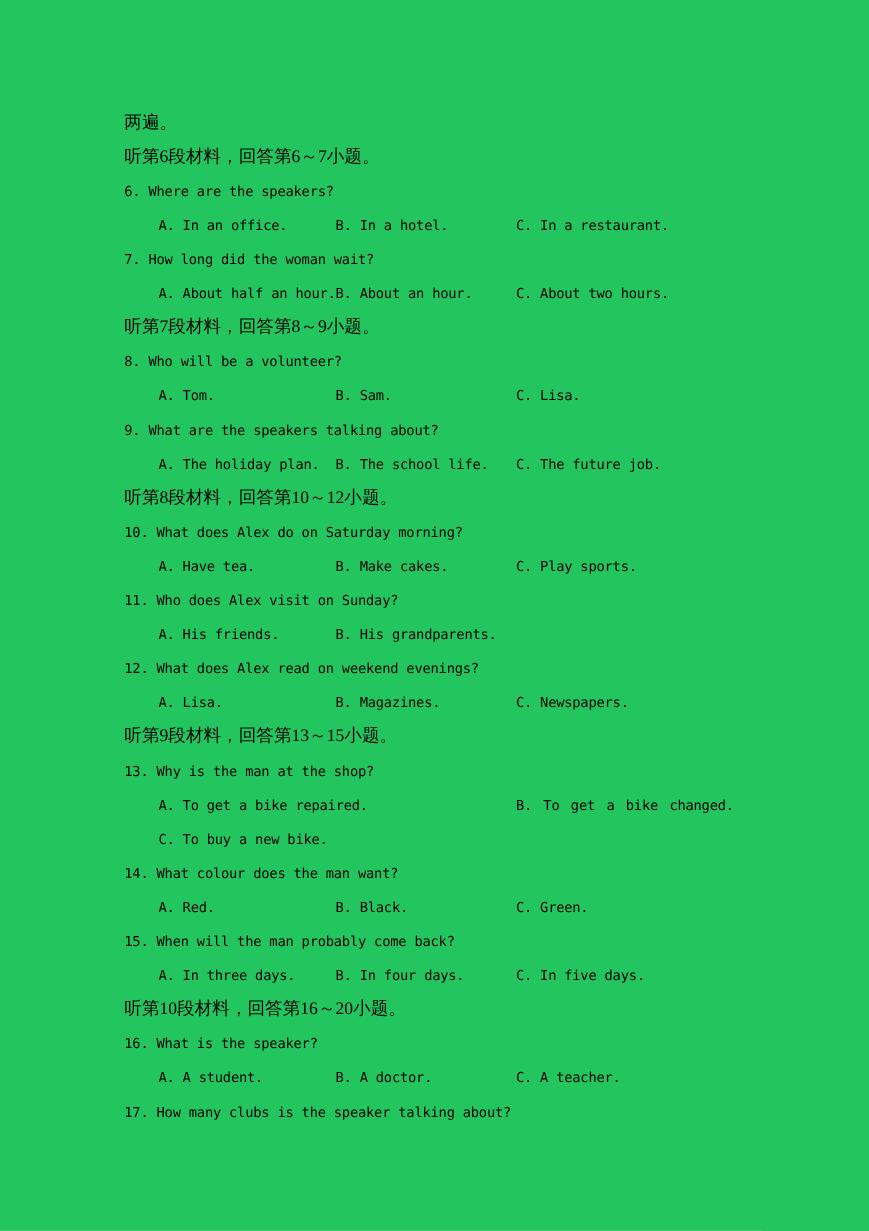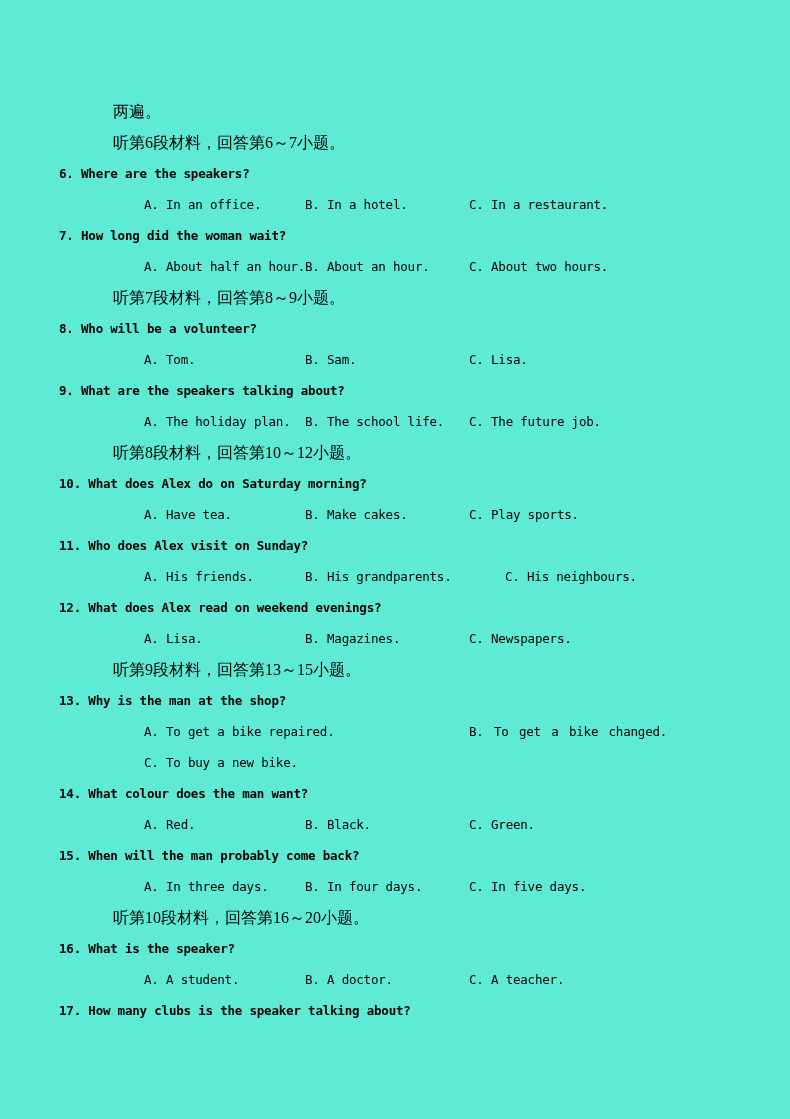--- a/index.html
+++ b/index.html
@@ -4,21 +4,21 @@
 <style>
   html, body {
     margin: 0;
     padding: 0;
     background: #ffffff;
   }
   .page {
     position: relative;
     width: 790px;
     height: 1119px;
-    background: #5eead4;
+    background: #22c55e;
     color: #000000;
     overflow: hidden;
   }
   .exam-body {
     position: absolute;
     top: 96px;
     left: 0;
     right: 0;
   }
   .line {
@@ -32,22 +32,21 @@
     font-family: "Liberation Serif", "DejaVu Serif", serif;
     font-size: 16px;
     padding-left: 113px;
   }
   .en {
     font-family: "DejaVu Sans Mono", "Liberation Mono", monospace;
     font-size: 12.5px;
     letter-spacing: -0.2px;
   }
   .q {
-    padding-left: 59px;
-    font-weight: bold;
+    padding-left: 113px;
   }
   .opt {
     position: absolute;
     top: 0;
   }
   .pos-a  { left: 144px; }
   .pos-b  { left: 305px; }
   .pos-c  { left: 469px; }
   .pos-c2 { left: 505px; }
   .wide   { word-spacing: 3px; }
@@ -65,21 +64,21 @@
       <div class="line"><span class="opt en pos-a">A. About half an hour.</span><span class="opt en pos-b">B. About an hour.</span><span class="opt en pos-c">C. About two hours.</span></div>
       <div class="line zh">听第7段材料，回答第8～9小题。</div>
       <div class="line en q">8. Who will be a volunteer?</div>
       <div class="line"><span class="opt en pos-a">A. Tom.</span><span class="opt en pos-b">B. Sam.</span><span class="opt en pos-c">C. Lisa.</span></div>
       <div class="line en q">9. What are the speakers talking about?</div>
       <div class="line"><span class="opt en pos-a">A. The holiday plan.</span><span class="opt en pos-b">B. The school life.</span><span class="opt en pos-c">C. The future job.</span></div>
       <div class="line zh">听第8段材料，回答第10～12小题。</div>
       <div class="line en q">10. What does Alex do on Saturday morning?</div>
       <div class="line"><span class="opt en pos-a">A. Have tea.</span><span class="opt en pos-b">B. Make cakes.</span><span class="opt en pos-c">C. Play sports.</span></div>
       <div class="line en q">11. Who does Alex visit on Sunday?</div>
-      <div class="line"><span class="opt en pos-a">A. His friends.</span><span class="opt en pos-b">B. His grandparents.</span><span class="opt en pos-c2">C. His neighbours.</span></div>
+      <div class="line"><span class="opt en pos-a">A. His friends.</span><span class="opt en pos-b">B. His grandparents.</span></div>
       <div class="line en q">12. What does Alex read on weekend evenings?</div>
       <div class="line"><span class="opt en pos-a">A. Lisa.</span><span class="opt en pos-b">B. Magazines.</span><span class="opt en pos-c">C. Newspapers.</span></div>
       <div class="line zh">听第9段材料，回答第13～15小题。</div>
       <div class="line en q">13. Why is the man at the shop?</div>
       <div class="line"><span class="opt en pos-a">A. To get a bike repaired.</span><span class="opt en pos-c wide">B. To get a bike changed.</span></div>
       <div class="line"><span class="opt en pos-a">C. To buy a new bike.</span></div>
       <div class="line en q">14. What colour does the man want?</div>
       <div class="line"><span class="opt en pos-a">A. Red.</span><span class="opt en pos-b">B. Black.</span><span class="opt en pos-c">C. Green.</span></div>
       <div class="line en q">15. When will the man probably come back?</div>
       <div class="line"><span class="opt en pos-a">A. In three days.</span><span class="opt en pos-b">B. In four days.</span><span class="opt en pos-c">C. In five days.</span></div>

